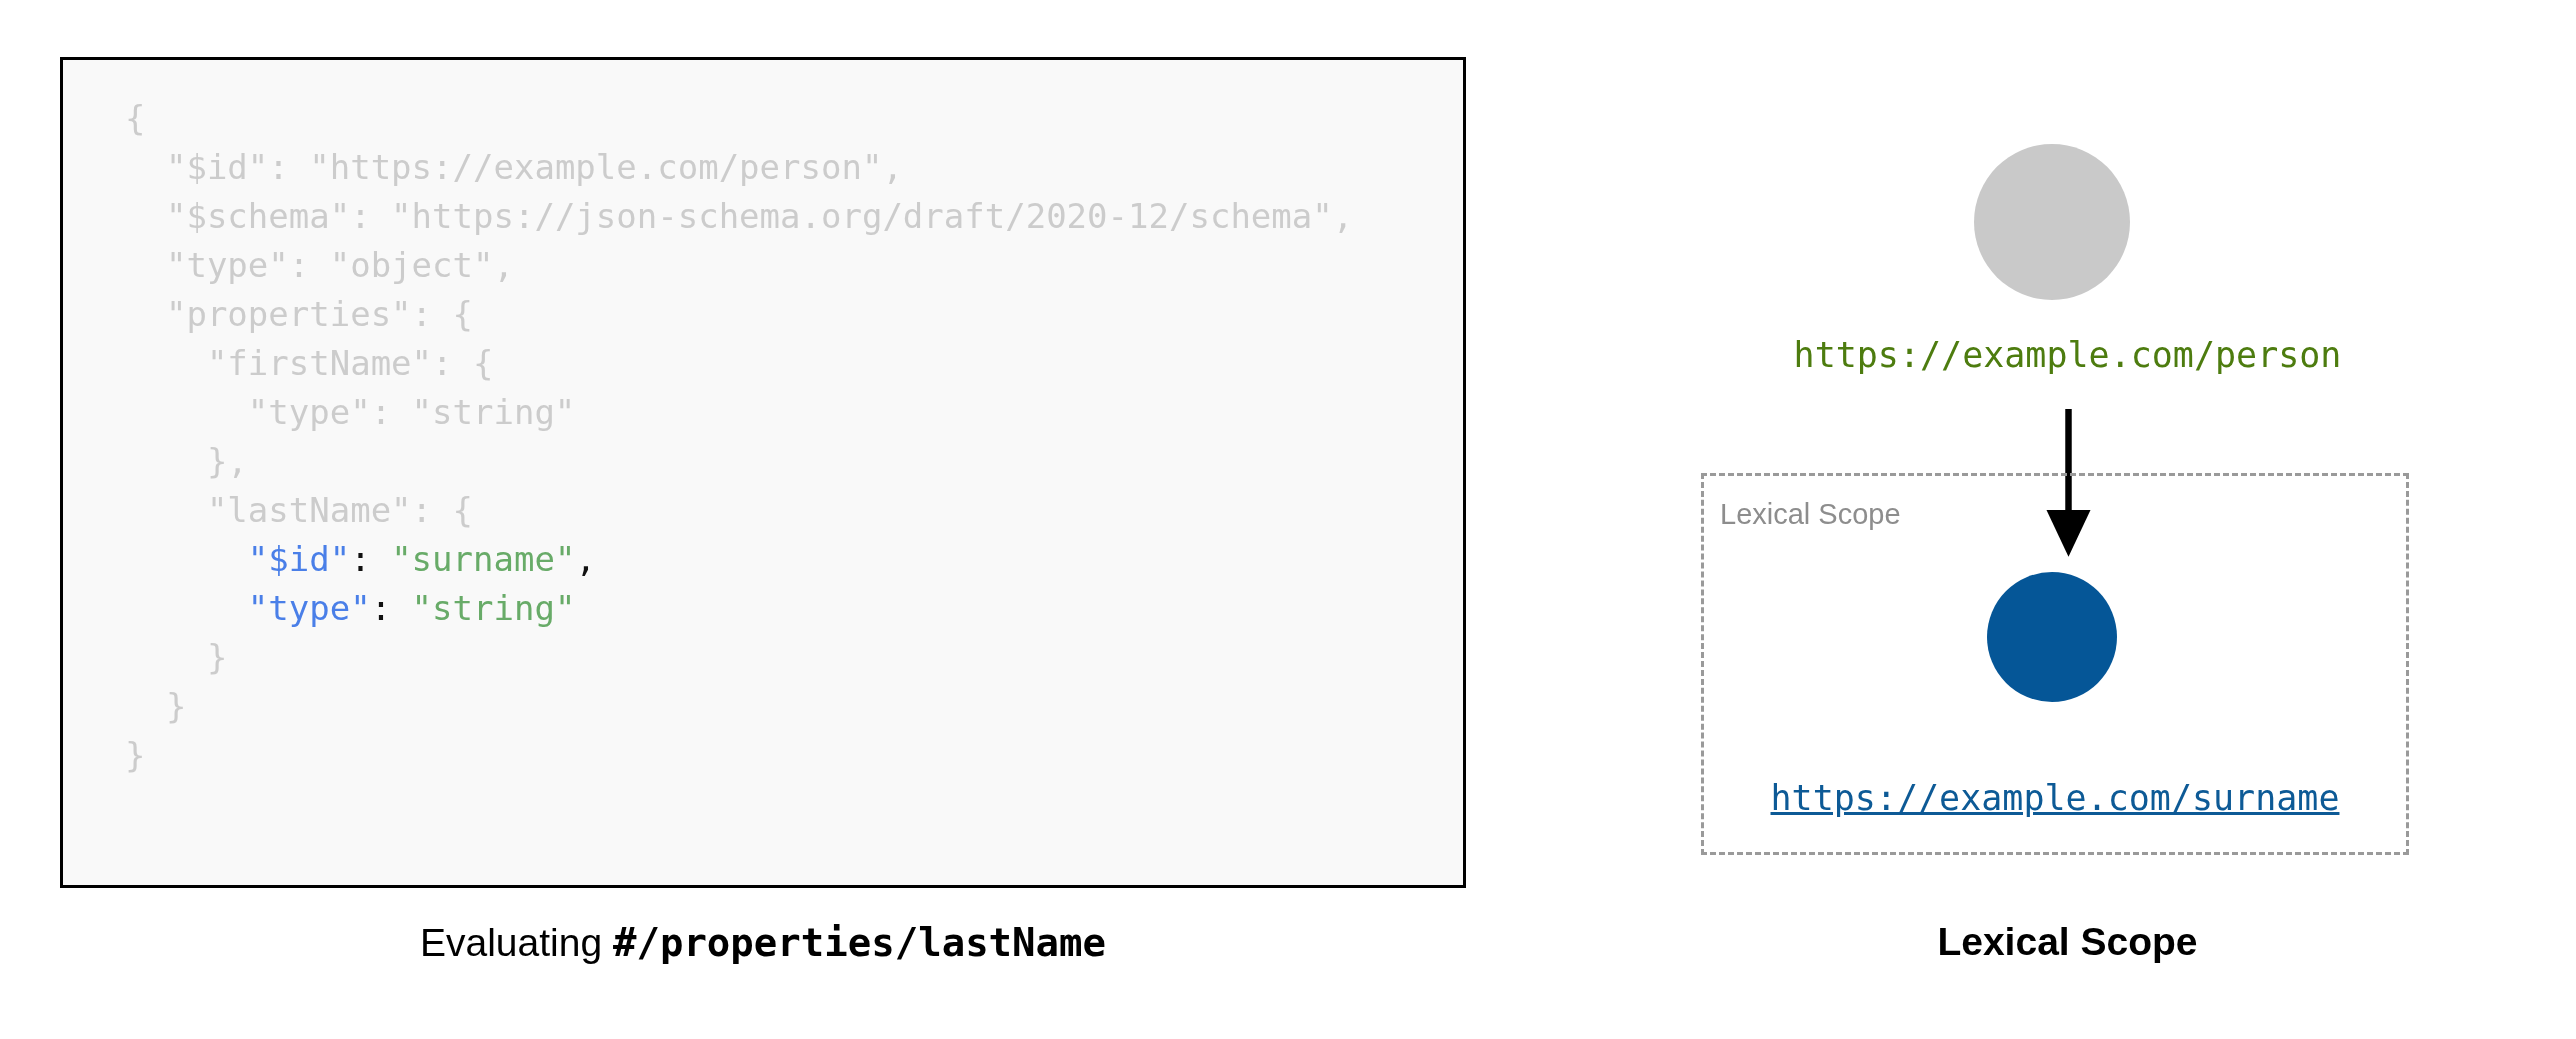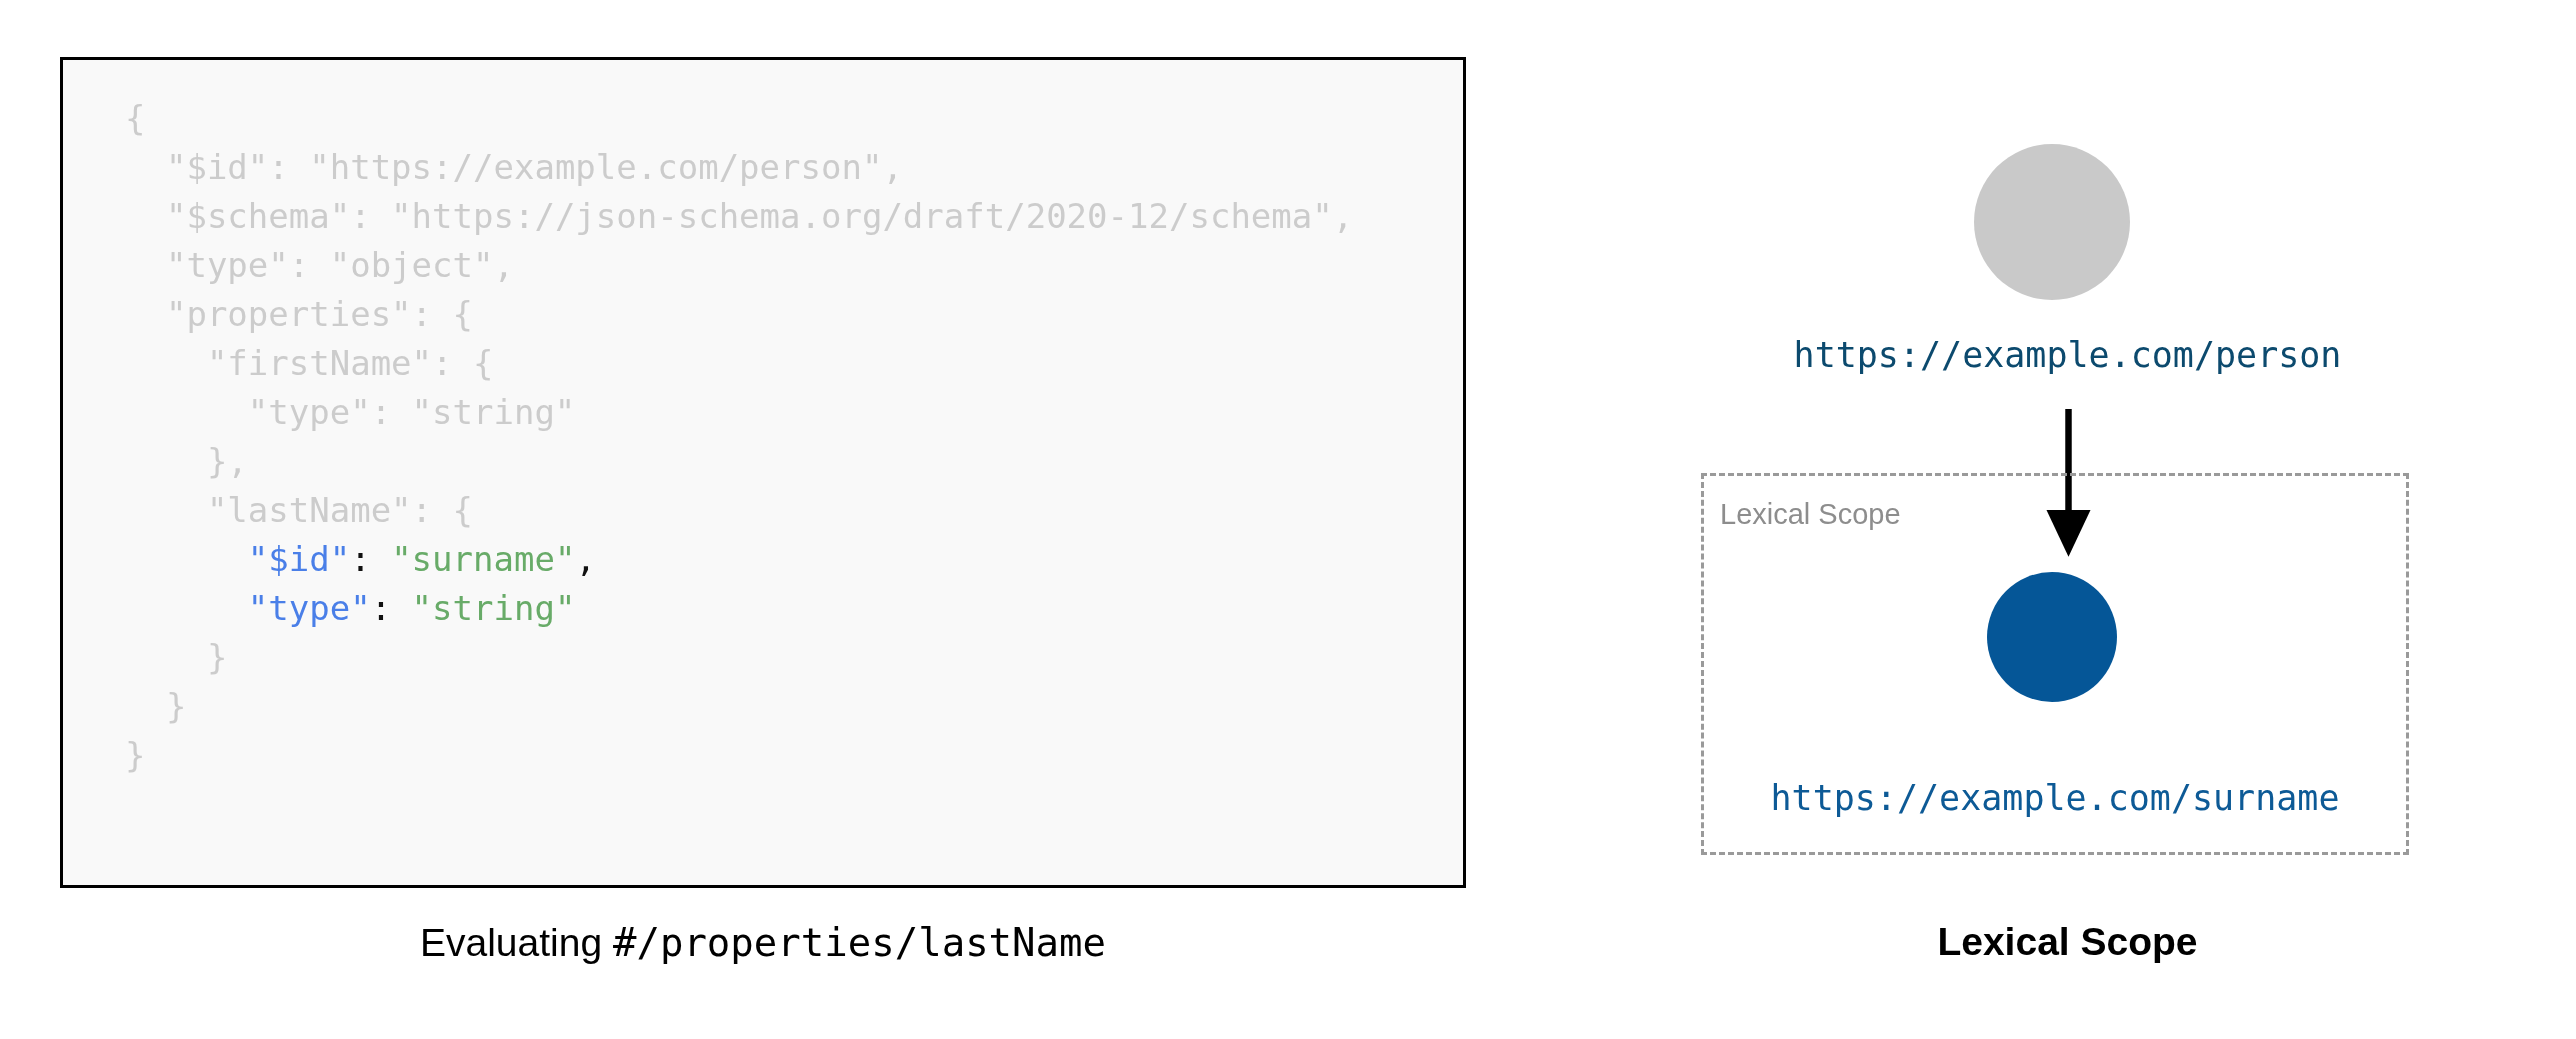--- a/index.html
+++ b/index.html
@@ -54,21 +54,21 @@
     white-space: nowrap;
     color: #000000;
   }
   #left-caption .cap-bold {
     font-family: "Liberation Sans", sans-serif;
     font-weight: normal;
     font-size: 39px;
   }
   #left-caption .cap-mono {
     font-family: "DejaVu Sans Mono", "Liberation Mono", monospace;
-    font-weight: normal;
+    font-weight: bold;
     font-size: 39px;
   }
 
   
   #diagram {
     position: absolute;
     left: 1559px;
     top: 0px;
     width: 1017px;
     height: 1039px;
@@ -85,21 +85,21 @@
     background: #c9c9c9;
   }
   #root-node-label {
     position: absolute;
     left: 0px;
     top: 335px;
     width: 1017px;
     text-align: center;
     font-family: "DejaVu Sans Mono", "Liberation Mono", monospace;
     font-size: 35px;
-    color: #0c4a6e;
+    color: #4d7c0f;
     white-space: nowrap;
   }
 
   
   #scope-arrow {
     position: absolute;
     left: 438px;
     top: 409px;
     width: 143px;
     height: 149px;
@@ -139,20 +139,21 @@
   #scoped-node-label {
     position: absolute;
     left: 142px;
     top: 778px;
     width: 708px;
     text-align: center;
     font-family: "DejaVu Sans Mono", "Liberation Mono", monospace;
     font-size: 35px;
     color: #0d5a96;
     white-space: nowrap;
+    text-decoration: underline;
   }
 
   
   #right-caption {
     position: absolute;
     left: 0px;
     top: 920px;
     width: 1017px;
     text-align: center;
     white-space: nowrap;

